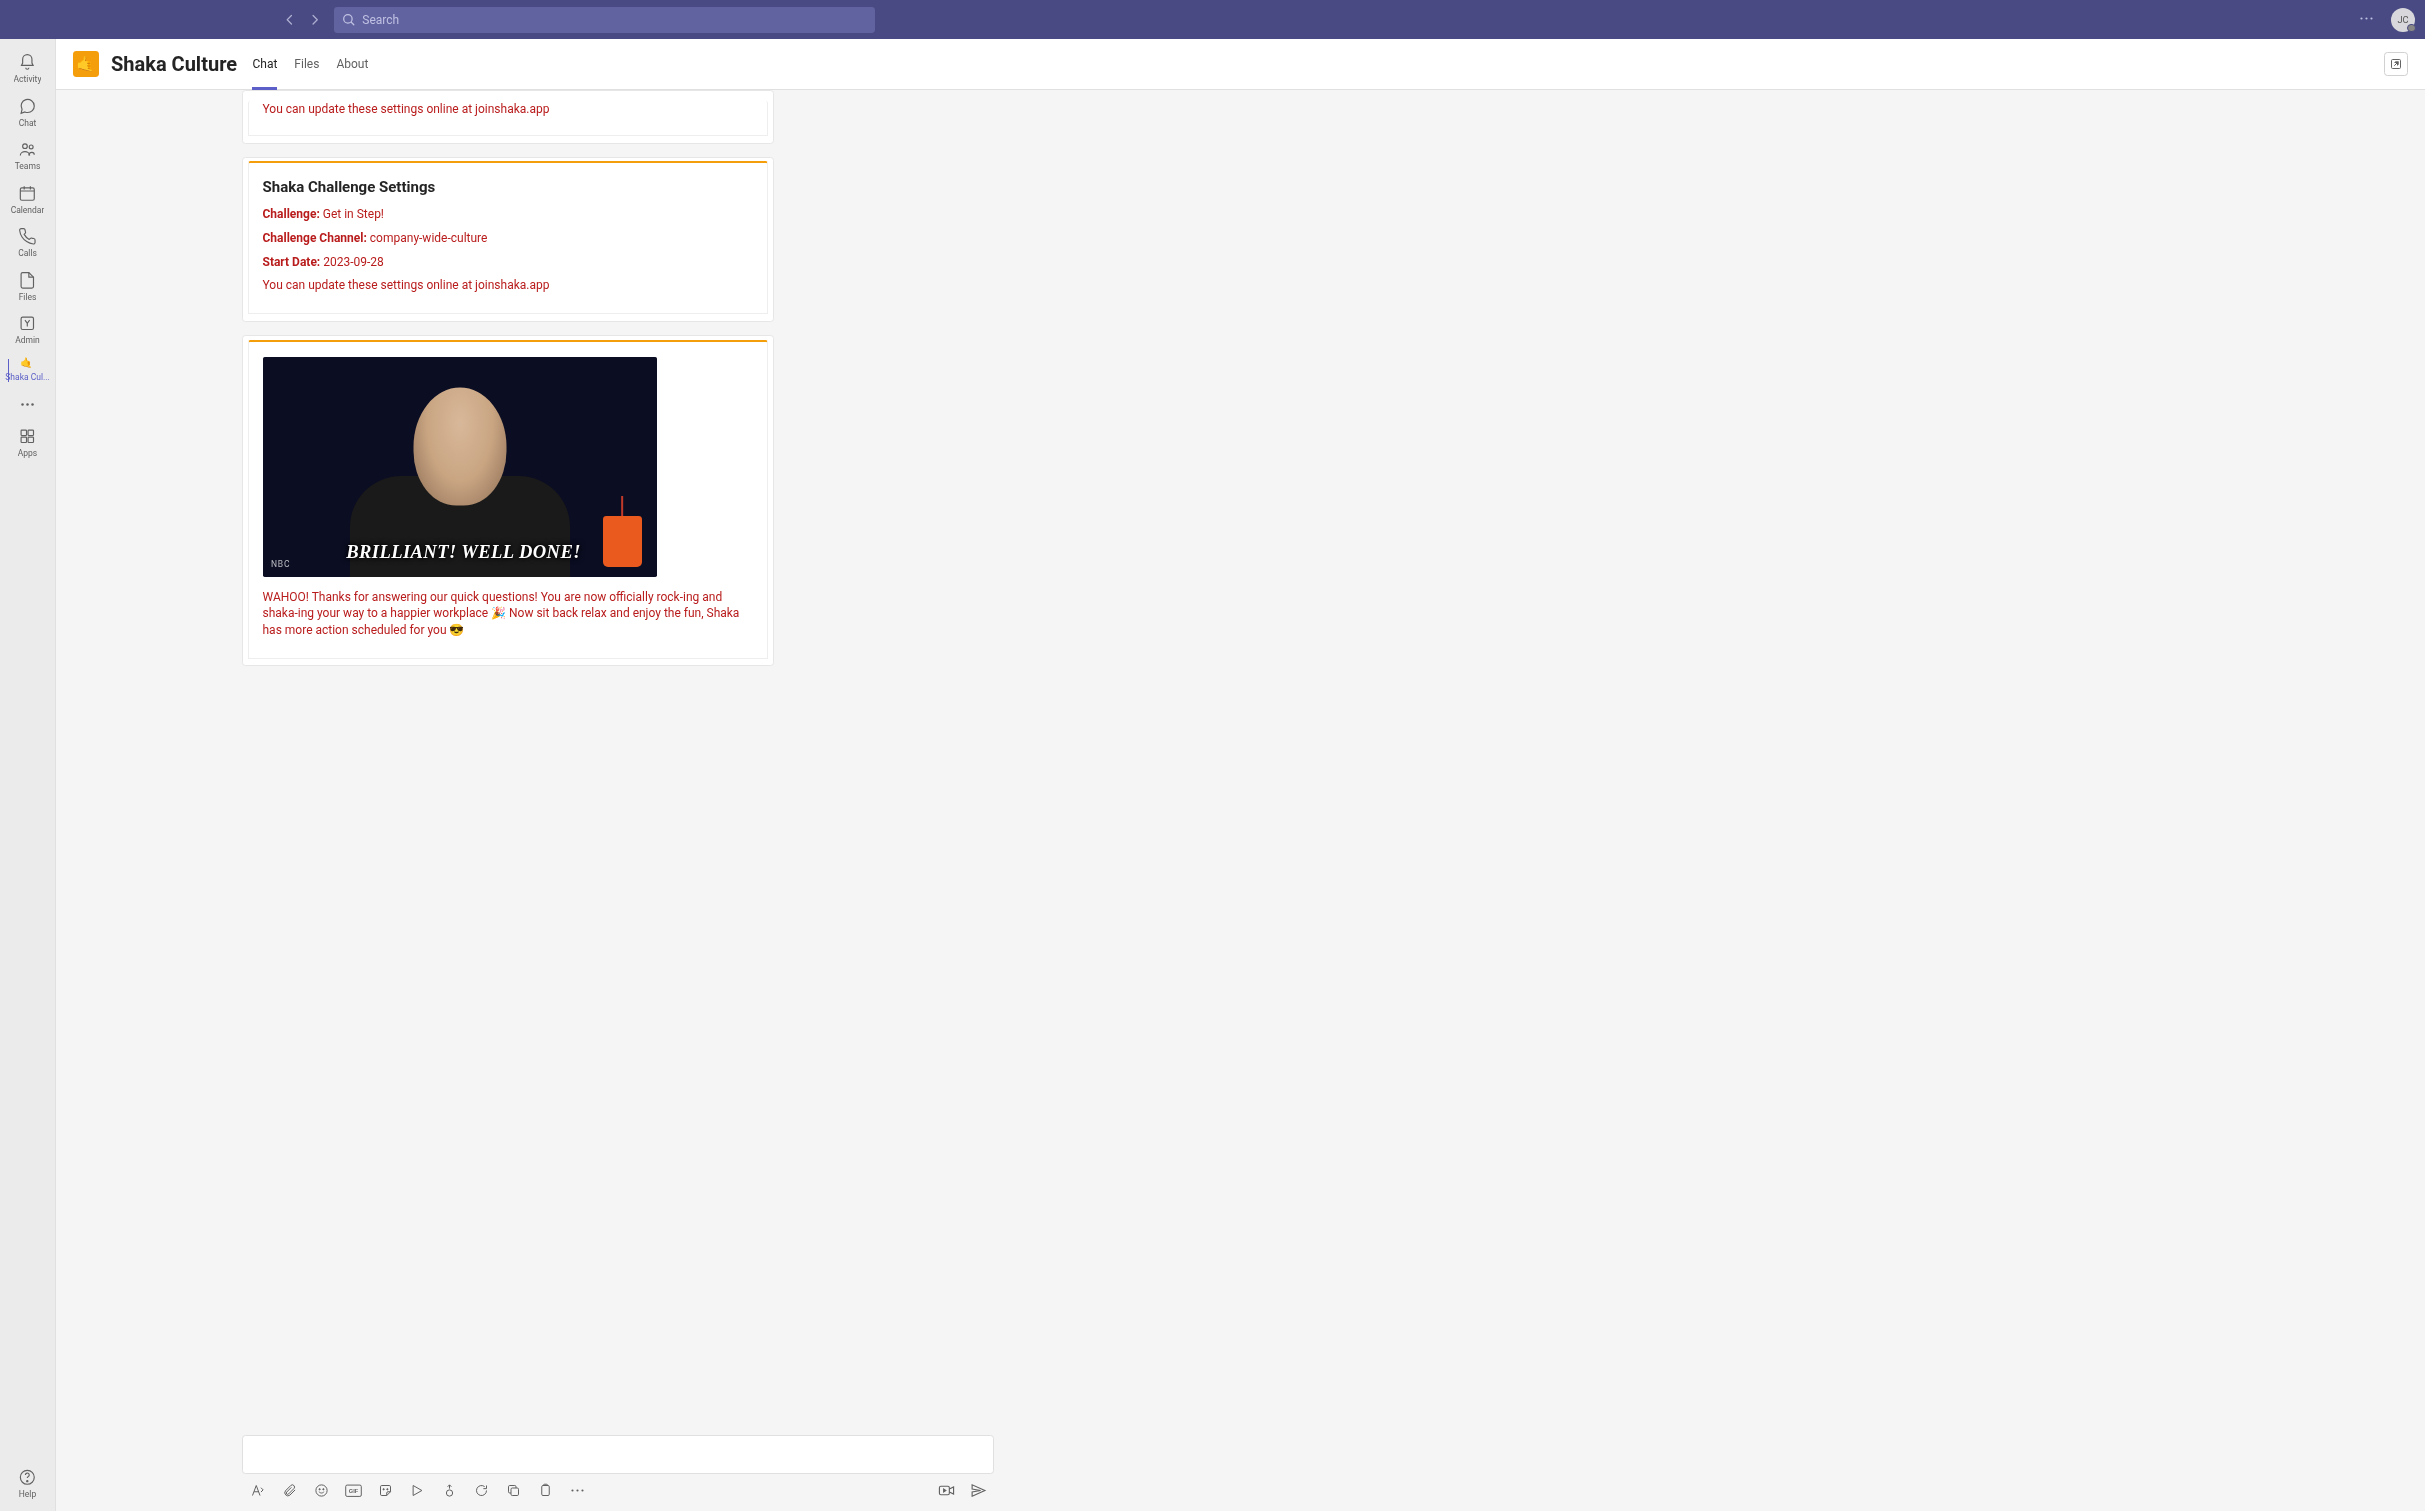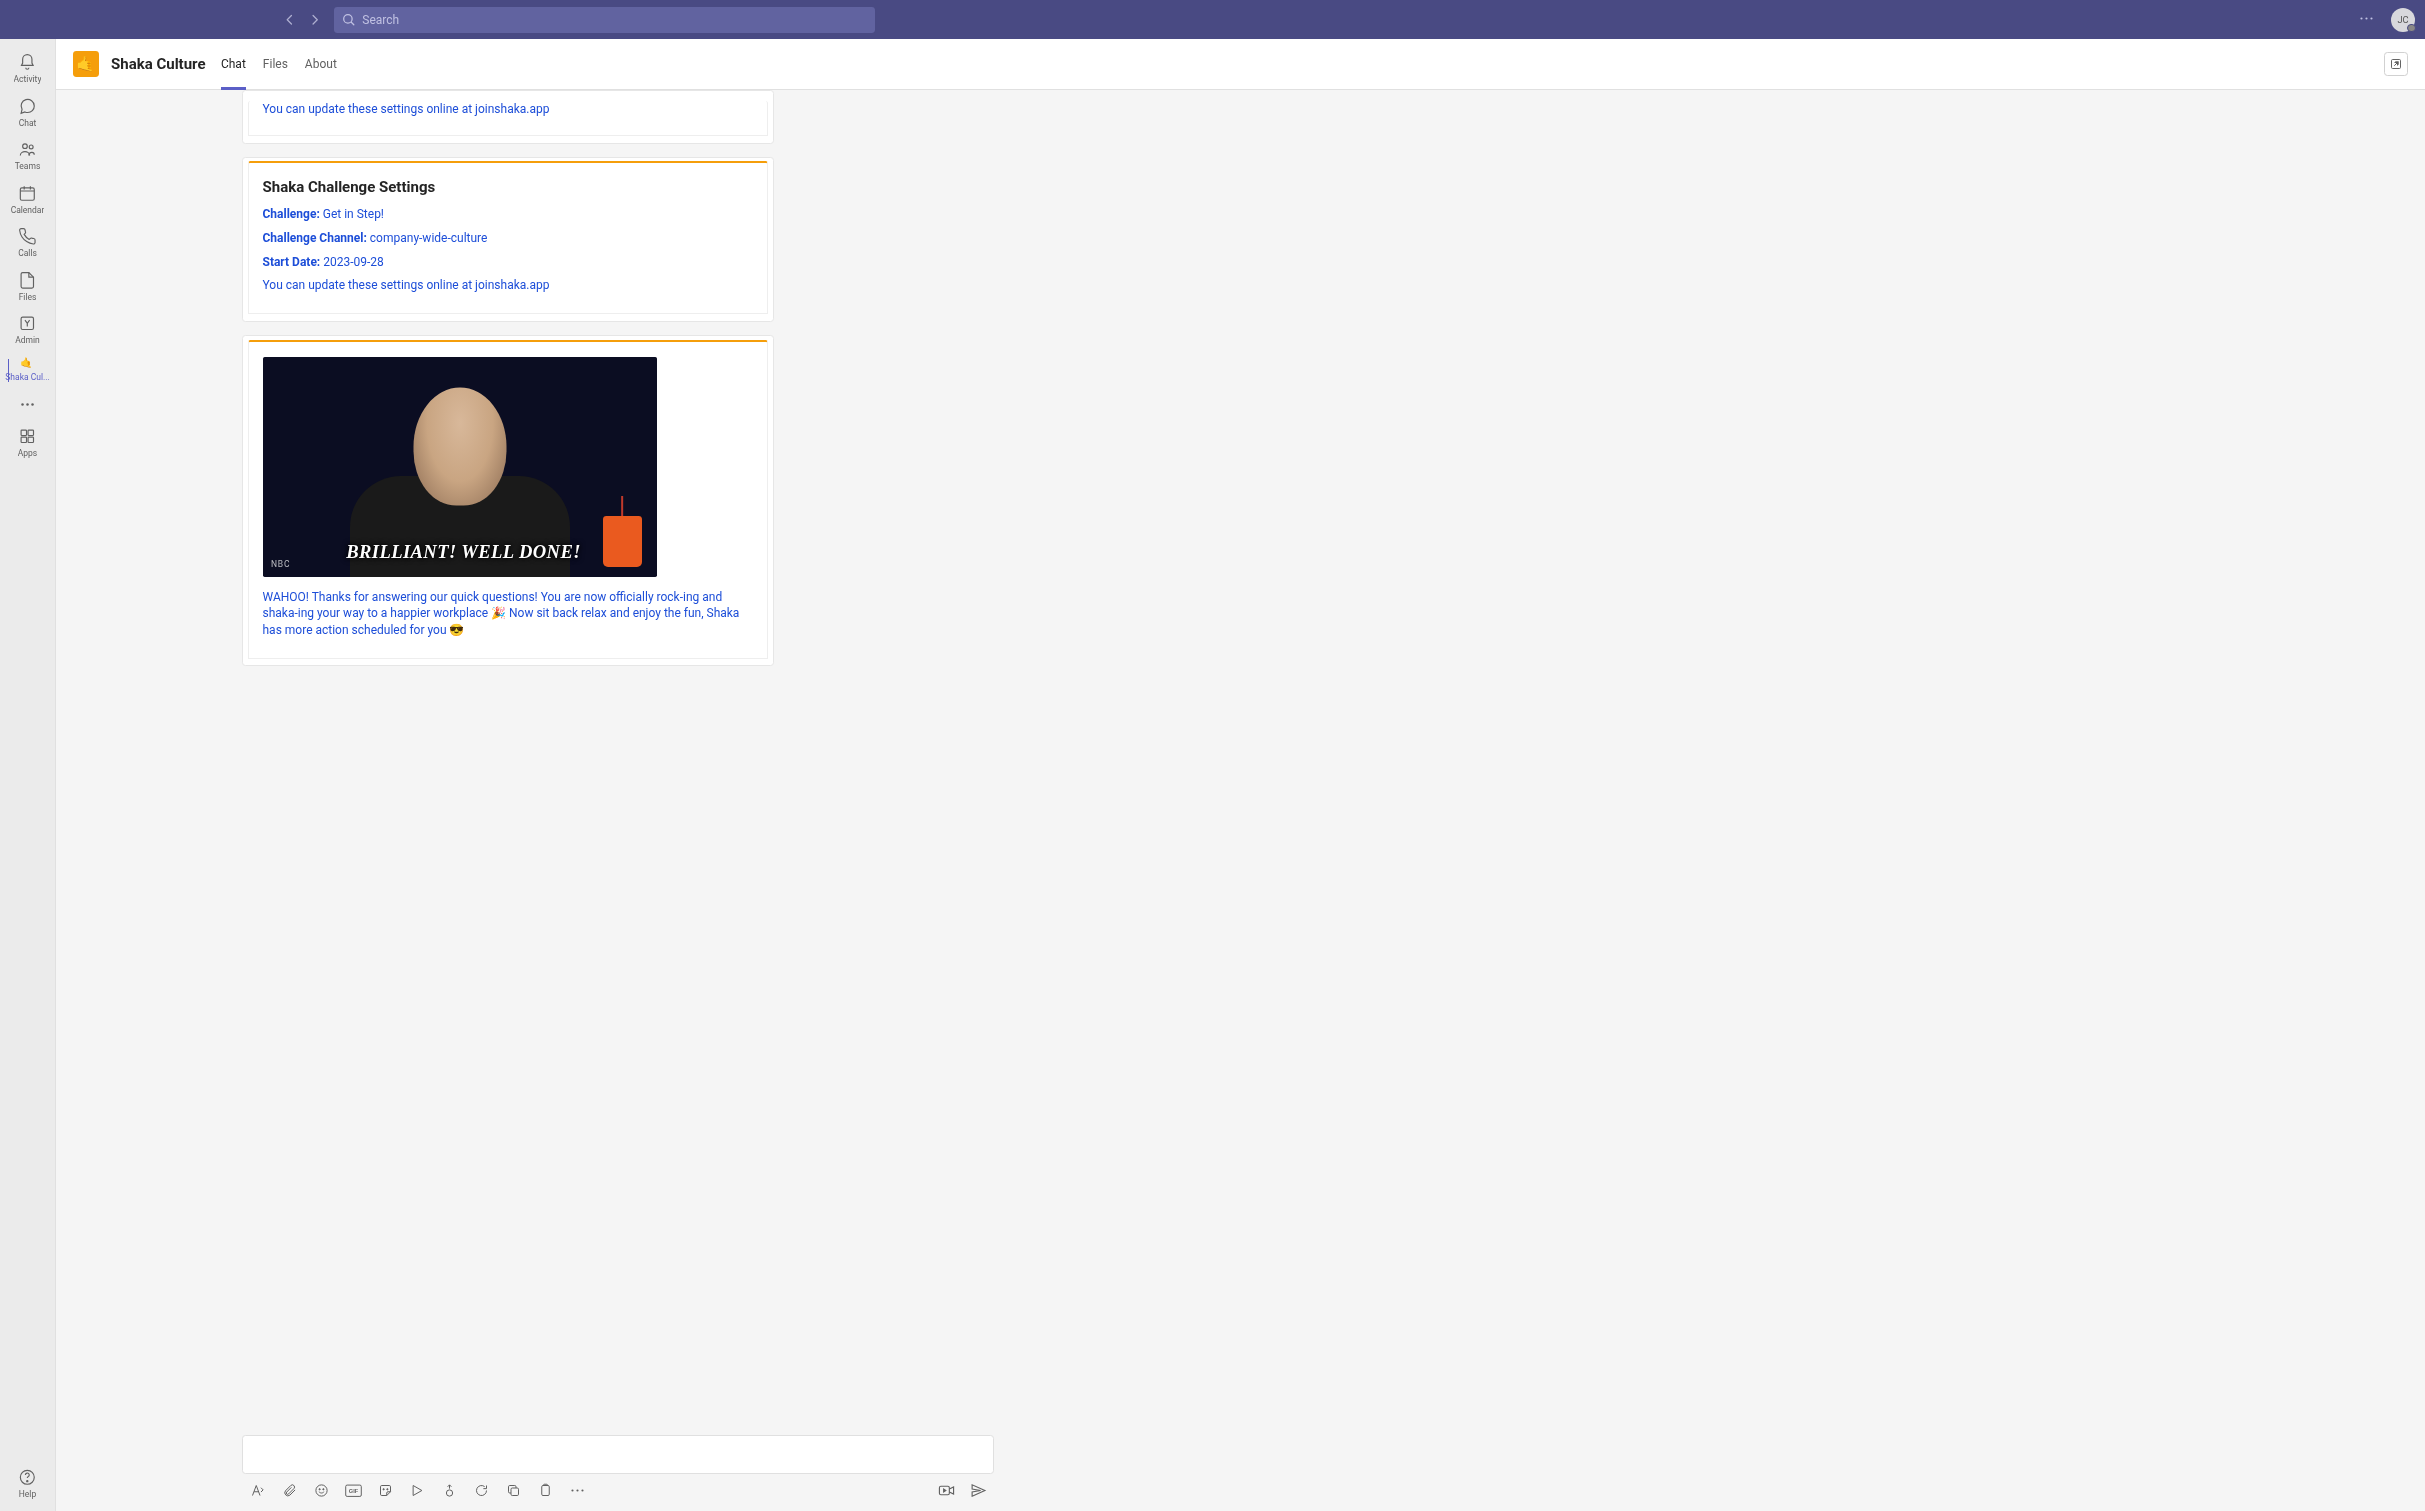--- a/index.html
+++ b/index.html
@@ -142,21 +142,21 @@
     gap:12px;
   }
   .app-tile {
     width:26px; height:26px;
     background:#f59e0b;
     border-radius:3.4px;
     display:flex; align-items:center; justify-content:center;
     color:white;
     font-size:15px;
   }
-  .app-title { font-size:15px; font-weight:700; color:#242424; }
+  .app-title { font-size:20px; font-weight:700; color:#242424; }
   .tabs { display:flex; gap:17px; margin-left:3.4px; }
   .tab {
     height:51px; display:flex; align-items:center;
     color:#616161; font-size:12px;
     cursor:pointer;
     position:relative;
   }
   .tab.active { color:#242424; }
   .tab.active::after {
     content:""; position:absolute; left:0; right:0; bottom:0;
@@ -199,21 +199,21 @@
     border-left:0.8px solid #eee;
     border-right:0.8px solid #eee;
   }
   .msg-stack .card:last-child { margin-bottom:3.4px; border-bottom:0.8px solid #eee;}
   .card.peek {
     border-top:none;
     padding:0 13.5px 10px;
     margin-top:0;
   }
   .card h2 { font-size:15px; font-weight:700; margin-bottom:10px; }
-  .card p { font-size:12px; margin:6.8px 0; line-height:1.4; color:#1d4ed8; }
+  .card p { font-size:12px; margin:6.8px 0; line-height:1.4; color:#b91c1c; }
   .card p b { font-weight:700; }
   .gif {
     width:394px; height:220px;
     background:#0b0d22;
     border-radius:1.7px;
     position:relative;
     overflow:hidden;
     margin-bottom:12px;
   }
   .gif-face {

